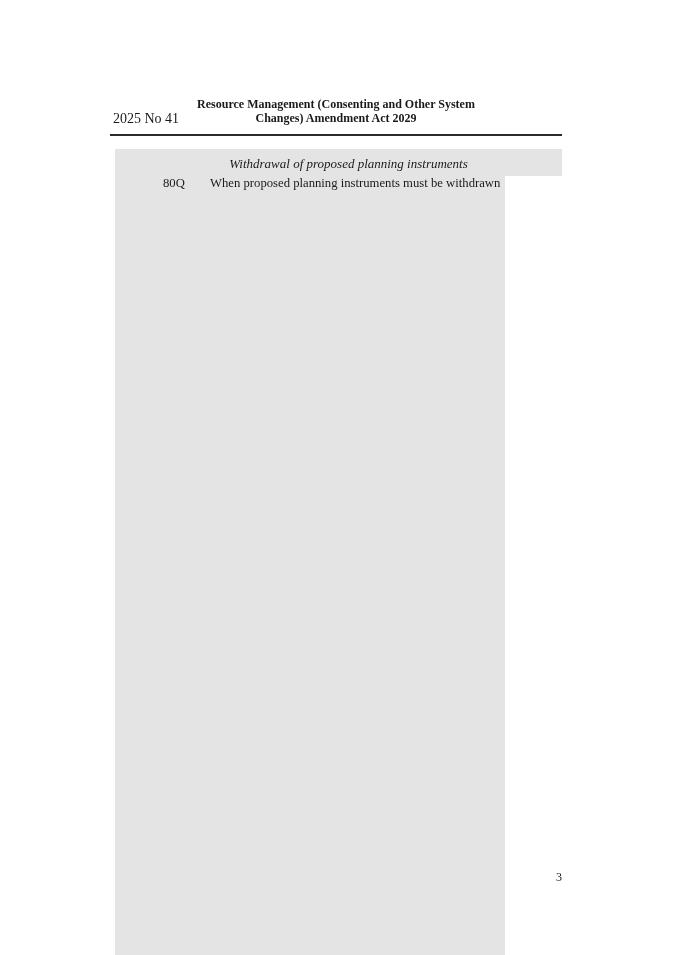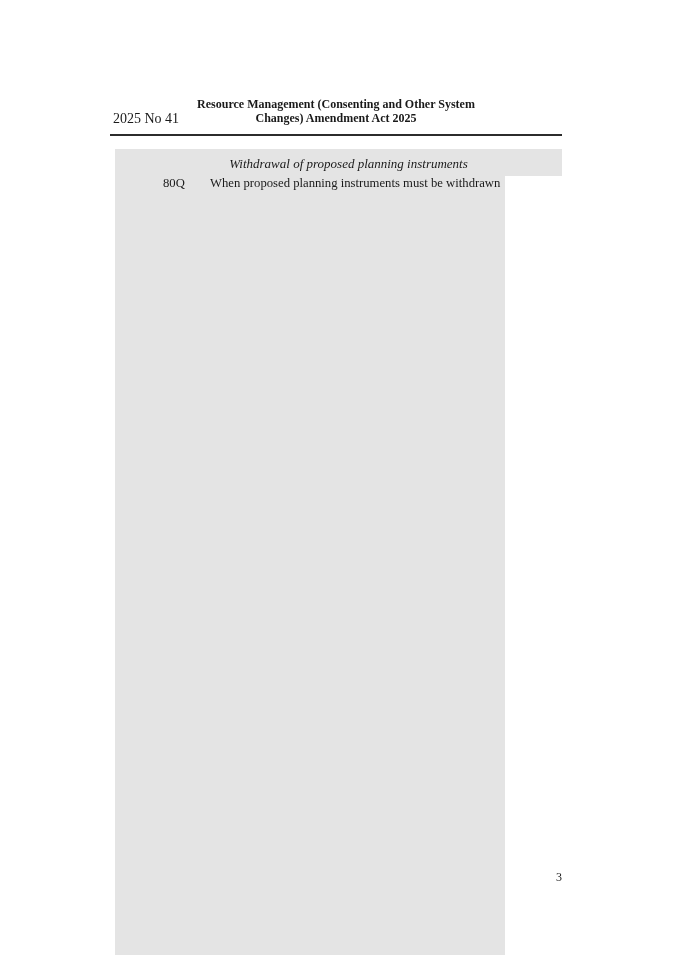--- a/index.html
+++ b/index.html
@@ -71,21 +71,21 @@
 </head>
 <body>
 
 <div class="page">
   <div class="content-col">
 
     <div class="hdr">
       <div class="doc-num">2025 No 41</div>
       <div class="doc-title">
         <div>Resource Management (Consenting and Other System</div>
-        <div>Changes) Amendment Act 2025</div>
+        <div>Changes) Amendment Act 2029</div>
       </div>
     </div>
 
     <div class="rule"></div>
 
     <div class="toc" id="toc">
         <div class="row heading shaded">Withdrawal of proposed planning instruments</div>
         <div class="row entry shaded">
           <div class="cell label">80Q</div>
           <div class="cell text">When proposed planning instruments must be withdrawn</div>

